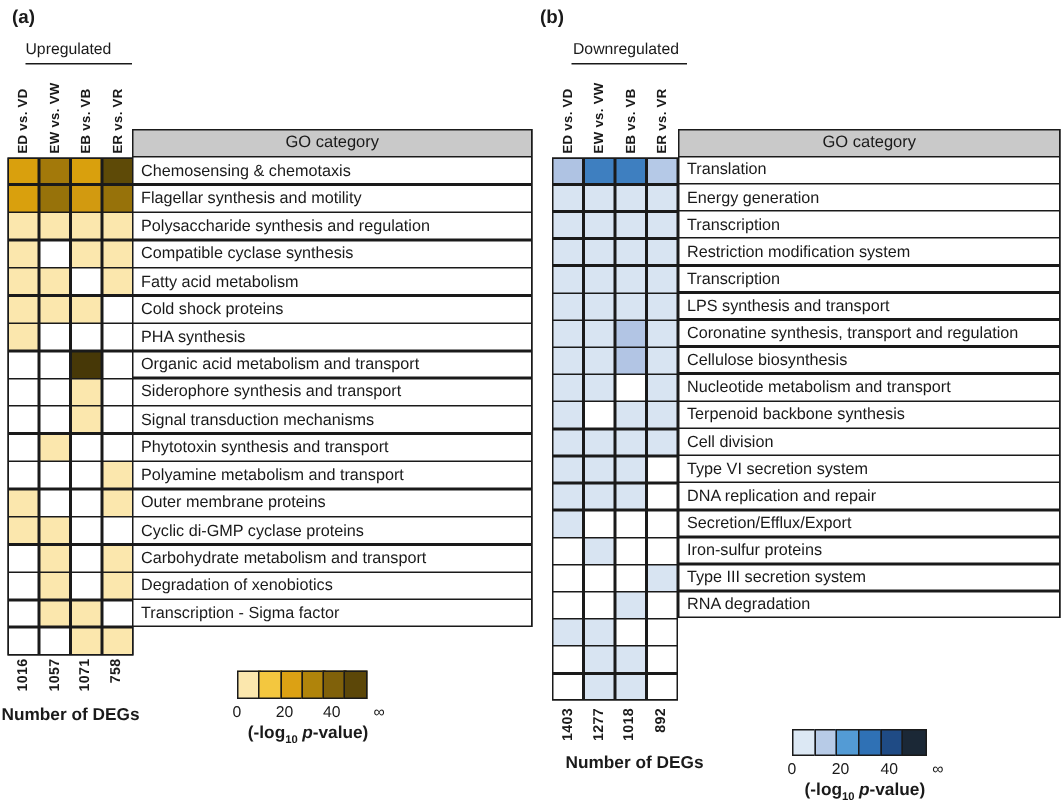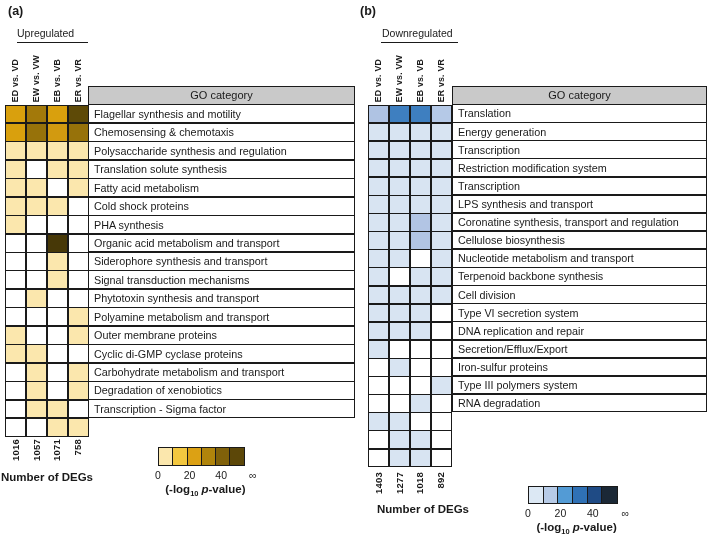--- a/index.html
+++ b/index.html
@@ -124,24 +124,24 @@
         <div class="hm-cell" style="background: rgb(251, 231, 173);"></div>
         <div class="hm-cell" style="background: rgb(251, 231, 173);"></div>
         <div class="hm-cell" style="background: rgb(255, 255, 255);"></div>
         <div class="hm-cell" style="background: rgb(255, 255, 255);"></div>
         <div class="hm-cell" style="background: rgb(255, 255, 255);"></div>
         <div class="hm-cell" style="background: rgb(251, 231, 173);"></div>
         <div class="hm-cell" style="background: rgb(251, 231, 173);"></div>
       </div>
     <div class="gotable" style="left: 88px; top: 86px; width: 265px; grid-auto-rows: 16.94px; gap: 1.5px;">
         <div class="gohead">GO category</div>
+        <div class="gocell">Chemosensing &amp; chemotaxis</div>
         <div class="gocell">Flagellar synthesis and motility</div>
-        <div class="gocell">Chemosensing &amp; chemotaxis</div>
         <div class="gocell">Polysaccharide synthesis and regulation</div>
-        <div class="gocell">Translation solute synthesis</div>
+        <div class="gocell">Compatible cyclase synthesis</div>
         <div class="gocell">Fatty acid metabolism</div>
         <div class="gocell">Cold shock proteins</div>
         <div class="gocell">PHA synthesis</div>
         <div class="gocell">Organic acid metabolism and transport</div>
         <div class="gocell">Siderophore synthesis and transport</div>
         <div class="gocell">Signal transduction mechanisms</div>
         <div class="gocell">Phytotoxin synthesis and transport</div>
         <div class="gocell">Polyamine metabolism and transport</div>
         <div class="gocell">Outer membrane proteins</div>
         <div class="gocell">Cyclic di-GMP cyclase proteins</div>
@@ -293,21 +293,21 @@
         <div class="gocell">LPS synthesis and transport</div>
         <div class="gocell">Coronatine synthesis, transport and regulation</div>
         <div class="gocell">Cellulose biosynthesis</div>
         <div class="gocell">Nucleotide metabolism and transport</div>
         <div class="gocell">Terpenoid backbone synthesis</div>
         <div class="gocell">Cell division</div>
         <div class="gocell">Type VI secretion system</div>
         <div class="gocell">DNA replication and repair</div>
         <div class="gocell">Secretion/Efflux/Export</div>
         <div class="gocell">Iron-sulfur proteins</div>
-        <div class="gocell">Type III polymers system</div>
+        <div class="gocell">Type III secretion system</div>
         <div class="gocell">RNA degradation</div>
       </div>
     <div class="degs">
         <div class="colhdr degnum" style="left: 368px; top: 472px; width: 20.9px; height: 33px;">
           <span class="vtext">1403</span>
         </div>
         <div class="colhdr degnum" style="left: 388.9px; top: 472px; width: 20.9px; height: 33px;">
           <span class="vtext">1277</span>
         </div>
         <div class="colhdr degnum" style="left: 409.8px; top: 472px; width: 20.9px; height: 33px;">

